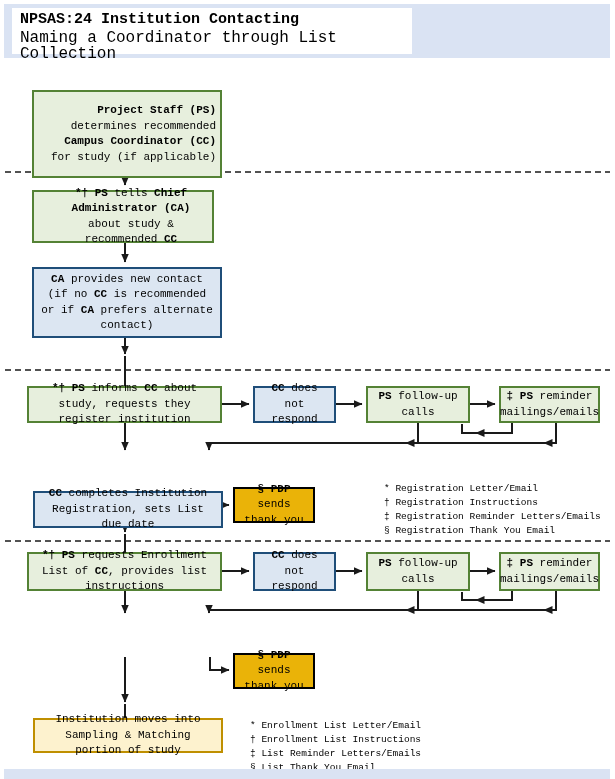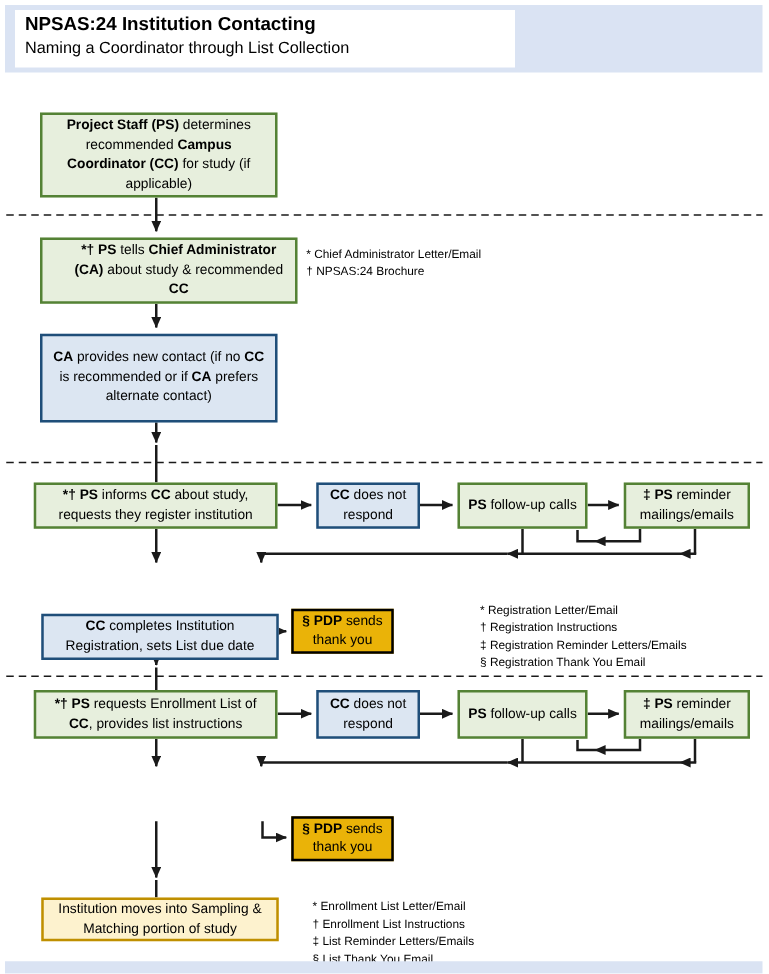--- a/index.html
+++ b/index.html
@@ -1,23 +1,23 @@
 <!DOCTYPE html>
 <html><head>
 <meta charset="utf-8">
 <style>
   html,body{margin:0;padding:0;background:#fff;}
   .stage{
     position:relative;width:615px;height:779px;background:#fff;overflow:hidden;
-    font-family:Liberation Sans, sans-serif;color:#000;
+    font-family:Liberation Mono, monospace;color:#000;
   }
   .banner{position:absolute;left:4px;top:4px;width:606px;height:54px;background:#dae3f3;}
   .title-box{position:absolute;left:12px;top:8px;width:400px;height:46px;background:#fff;padding:2px 0 0 8px;box-sizing:border-box;}
   .title{font-size:15px;font-weight:bold;line-height:20px;}
-  .subtitle{font-size:13px;line-height:16px;}
+  .subtitle{font-size:16px;line-height:16px;}
   .bottom-strip{position:absolute;left:4px;top:769px;width:606px;height:10px;background:#dae3f3;}
 
   .connector-layer{position:absolute;left:0;top:0;width:615px;height:779px;}
 
   .box{
     position:absolute;box-sizing:border-box;display:flex;align-items:center;justify-content:center;
     text-align:center;font-size:11px;line-height:15.5px;padding:1px 4px;background:#fff;
   }
   .box b{font-weight:bold;}
   .green{background:#e7efdd;border:2px solid #548235;}
@@ -86,25 +86,25 @@
       <path d="M406 610 H209"></path>
       <path d="M209 610 V613" marker-end="url(#ah)"></path>
       <path d="M512 591 V600 H476" marker-end="url(#ah)"></path>
       <path d="M476 600 H462 V592"></path>
 
       <path d="M210 492 V505 H229" marker-end="url(#ah)"></path>
       <path d="M210 657 V670 H229" marker-end="url(#ah)"></path>
     </g>
   </svg>
 
-  <div class="box green" style="left:32px;top:90px;width:190px;height:68px;">
+  <div class="box green" style="left:32px;top:90px;width:190px;height:88px;text-align:right;">
     <span><b>Project Staff (PS)</b><span> determines recommended </span><b>Campus Coordinator (CC)</b><span> for study (if applicable)</span></span>
   </div>
 
-  <div class="box green" style="left:32px;top:190px;width:206px;height:53px;padding-left:20px;">
+  <div class="box green" style="left:32px;top:190px;width:182px;height:53px;padding-left:20px;">
     <span><b>*† PS</b><span> tells </span><b>Chief Administrator (CA)</b><span> about study &amp; recommended </span><b>CC</b></span>
   </div>
 
   <div class="box blue" style="left:32px;top:267px;width:190px;height:71px;">
     <span><b>CA</b><span> provides new contact (if no </span><b>CC</b><span> is recommended or if </span><b>CA</b><span> prefers alternate contact)</span></span>
   </div>
 
   <div class="box green" style="left:27px;top:386px;width:195px;height:37px;">
     <span><b>*† PS</b><span> informs </span><b>CC</b><span> about study, requests they register institution</span></span>
   </div>
@@ -139,24 +139,20 @@
   </div>
 
   <div class="box gray" style="left:233px;top:653px;width:82px;height:36px;">
     <span><b>§ PDP</b><span> sends thank you</span></span>
   </div>
 
   <div class="box yellow" style="left:33px;top:718px;width:190px;height:35px;">
     <span><span>Institution moves into Sampling &amp; Matching portion of study</span></span>
   </div>
 
-  <div class="notes" style="left:245px;top:197px;">
-      <div>* Chief Administrator Letter/Email</div>
-      <div>† NPSAS:24 Brochure</div>
-    </div>
   <div class="notes" style="left:250px;top:719px;">
       <div>* Enrollment List Letter/Email</div>
       <div>† Enrollment List Instructions</div>
       <div>‡ List Reminder Letters/Emails</div>
       <div>§ List Thank You Email</div>
     </div>
   <div class="notes" style="left:384px;top:482px;">
       <div>* Registration Letter/Email</div>
       <div>† Registration Instructions</div>
       <div>‡ Registration Reminder Letters/Emails</div>

